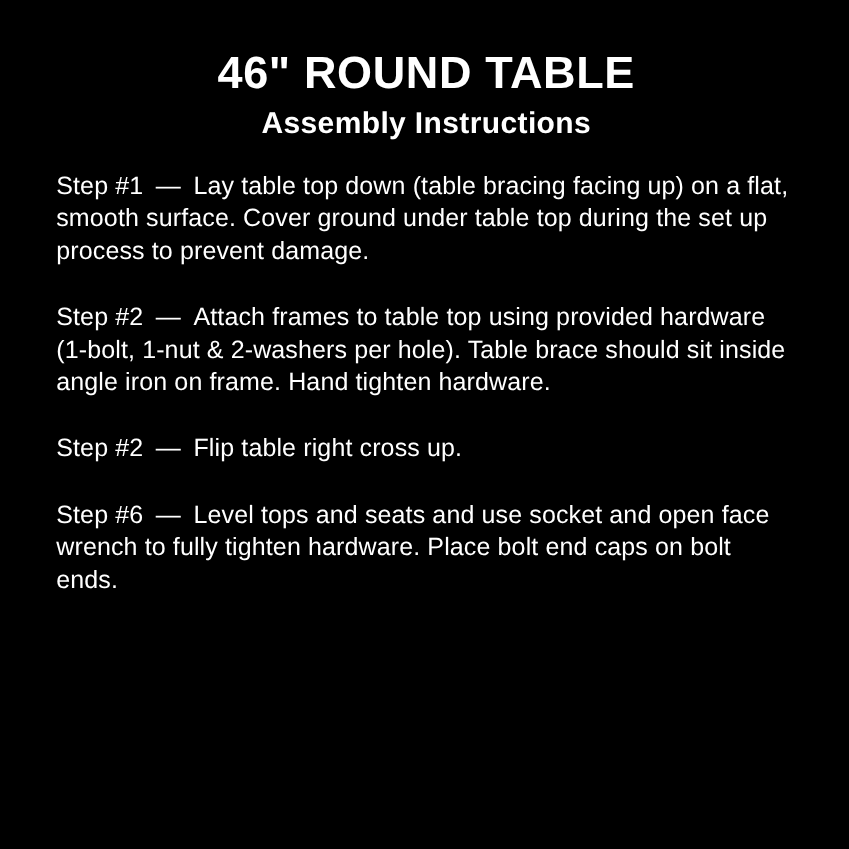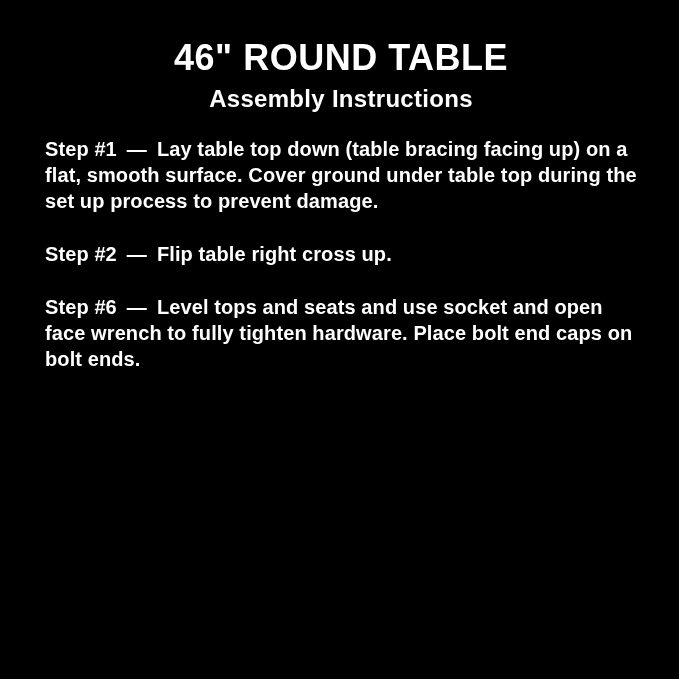--- a/index.html
+++ b/index.html
@@ -37,21 +37,21 @@
     font-weight: 700;
     letter-spacing: 0.3px;
     line-height: 1.25;
     margin: 5px 0 0 0;
   }
   .steps {
     text-align: left;
   }
   .step {
     font-size: 20px;
-    font-weight: 700;
+    font-weight: 400;
     line-height: 26px;
     margin: 0 0 27px 0;
     letter-spacing: 0.1px;
   }
   .step:last-child {
     margin-bottom: 16px;
   }
   .dash {
     display: inline-block;
     margin: 0 10px;
@@ -64,19 +64,22 @@
   <header>
     <h1 class="title">46" ROUND TABLE</h1>
     <h2 class="subtitle">Assembly Instructions</h2>
   </header>
 
   <main class="steps">
     <p class="step">
       <span class="step-label">Step #1</span><span class="dash">—</span><span class="step-text">Lay table top down (table bracing facing up) on a flat, smooth surface. Cover ground under table top during the set up process to prevent damage.</span>
     </p>
     <p class="step">
+      <span class="step-label">Step #2</span><span class="dash">—</span><span class="step-text">Attach frames to table top using provided hardware (1-bolt, 1-nut &amp; 2-washers per hole). Table brace should sit inside angle iron on frame. Hand tighten hardware.</span>
+    </p>
+    <p class="step">
       <span class="step-label">Step #2</span><span class="dash">—</span><span class="step-text">Flip table right cross up.</span>
     </p>
     <p class="step">
       <span class="step-label">Step #6</span><span class="dash">—</span><span class="step-text">Level tops and seats and use socket and open face wrench to fully tighten hardware. Place bolt end caps on bolt ends.</span>
     </p>
   </main>
 </div>
 
 </body></html>

